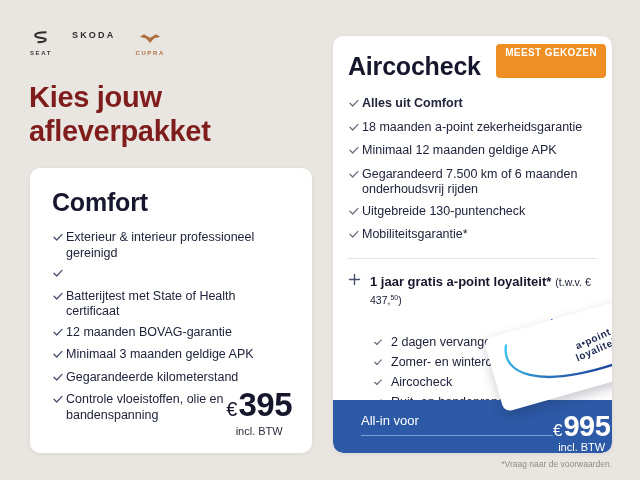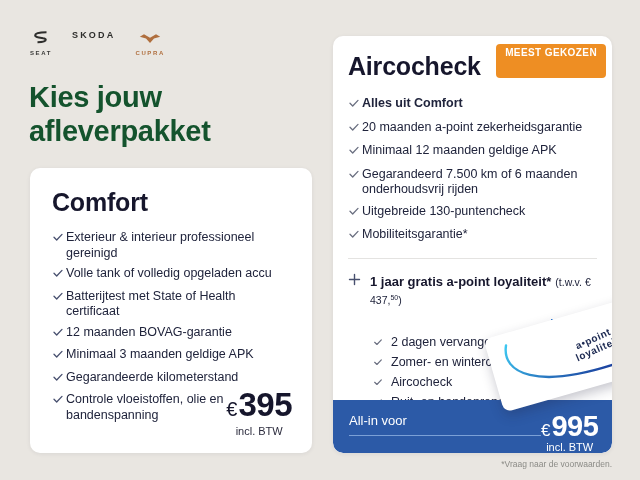--- a/index.html
+++ b/index.html
@@ -9,21 +9,21 @@
 
   
   .logo-bar { position:absolute; left:30px; top:30px; display:flex; gap:20px; }
   .logo { display:flex; flex-direction:column; align-items:center; gap:2px; }
   .logo-label { font-size:6px; font-weight:700; letter-spacing:1.6px; color:#3a3a38; }
   .logo-label.copper { color:#b06f3e; }
   .skoda-label { font-size:9px; font-weight:700; letter-spacing:2.2px; color:#2e2e2c; }
 
   
   .page-title { position:absolute; left:29px; top:80px; font-size:29px; line-height:34px;
-                font-weight:700; letter-spacing:-0.3px; color:#14532d; }
+                font-weight:700; letter-spacing:-0.3px; color:#7f1d1d; }
 
   
   .card { position:absolute; background:#fff; border-radius:10px;
           box-shadow:0 1px 4px rgba(40,40,60,0.08); }
   .card h2 { font-size:25px; font-weight:700; color:#16162c; letter-spacing:-0.2px; }
 
   
   #comfort-card { left:30px; top:168px; width:282px; height:285px; padding:20px 20px 16px 22px;border-radius:10px; }
   #comfort-card h2 { margin-bottom:13px; }
 
@@ -62,21 +62,21 @@
   
   .loyalty-card { position:absolute; left:158px; top:281px; width:152px; height:76px;
                   background:#fff; border-radius:8px; transform:rotate(-16deg);
                   box-shadow:0 5px 12px rgba(30,30,60,0.25); z-index:2; }
   .loyalty-text { position:absolute; right:22px; top:24px; transform:rotate(-8deg);
                   text-align:center; color:#1d2a52; font-weight:700; font-size:10px;
                   letter-spacing:0.6px; line-height:11px; }
 
   
   .zk-footer { position:absolute; left:0; right:0; bottom:0; height:53px; background:#2c5aa7;
-               border-radius:0 0 10px 10px; padding:10px 15px 8px 16px; display:flex;
+               border-radius:0 0 10px 10px; padding:10px 15px 8px 28px; display:flex;
                justify-content:space-between; z-index:1; }
   .footer-left { display:flex; flex-direction:column; justify-content:space-between; flex:1; }
   .footer-label { font-size:13px; color:#fff; font-weight:500; margin-top:3px; }
   .footer-line { width:192px; border-bottom:1.5px solid #7ba0d6; margin-bottom:9px; }
   .footer-price { text-align:right; color:#fff; }
   .footer-price .price-row { color:#fff; }
   .footer-price .price-cur { font-size:17px; }
   .footer-price .price-val { font-size:29px; }
   .footer-price .price-note { color:#fff; font-size:11px; margin-top:-2px; }
 
@@ -120,21 +120,20 @@
       <li>
         <span class="chk"><svg width="12" height="12" viewBox="0 0 12 12">
               <path d="M2 6.3 4.7 9 10 3.4" fill="none" stroke="#474f6e" stroke-width="1.3" stroke-linecap="round" stroke-linejoin="round"></path>
             </svg></span>
         <span class="txt">Exterieur &amp; interieur professioneel gereinigd</span>
       </li>
       <li>
         <span class="chk"><svg width="12" height="12" viewBox="0 0 12 12">
               <path d="M2 6.3 4.7 9 10 3.4" fill="none" stroke="#474f6e" stroke-width="1.3" stroke-linecap="round" stroke-linejoin="round"></path>
             </svg></span>
-        <span class="txt">Volle tank of volledig opgeladen accu</span>
       </li>
       <li>
         <span class="chk"><svg width="12" height="12" viewBox="0 0 12 12">
               <path d="M2 6.3 4.7 9 10 3.4" fill="none" stroke="#474f6e" stroke-width="1.3" stroke-linecap="round" stroke-linejoin="round"></path>
             </svg></span>
         <span class="txt">Batterijtest met State of Health certificaat</span>
       </li>
       <li>
         <span class="chk"><svg width="12" height="12" viewBox="0 0 12 12">
               <path d="M2 6.3 4.7 9 10 3.4" fill="none" stroke="#474f6e" stroke-width="1.3" stroke-linecap="round" stroke-linejoin="round"></path>
@@ -177,21 +176,21 @@
         <li class="bold">
           <span class="chk"><svg width="12" height="12" viewBox="0 0 12 12">
                 <path d="M2 6.3 4.7 9 10 3.4" fill="none" stroke="#6a6f80" stroke-width="1.3" stroke-linecap="round" stroke-linejoin="round"></path>
               </svg></span>
           <span class="txt">Alles uit Comfort</span>
         </li>
         <li>
           <span class="chk"><svg width="12" height="12" viewBox="0 0 12 12">
                 <path d="M2 6.3 4.7 9 10 3.4" fill="none" stroke="#6a6f80" stroke-width="1.3" stroke-linecap="round" stroke-linejoin="round"></path>
               </svg></span>
-          <span class="txt">20 maanden a-point zekerheidsgarantie</span>
+          <span class="txt">18 maanden a-point zekerheidsgarantie</span>
         </li>
         <li>
           <span class="chk"><svg width="12" height="12" viewBox="0 0 12 12">
                 <path d="M2 6.3 4.7 9 10 3.4" fill="none" stroke="#6a6f80" stroke-width="1.3" stroke-linecap="round" stroke-linejoin="round"></path>
               </svg></span>
           <span class="txt">Minimaal 12 maanden geldige APK</span>
         </li>
         <li>
           <span class="chk"><svg width="12" height="12" viewBox="0 0 12 12">
                 <path d="M2 6.3 4.7 9 10 3.4" fill="none" stroke="#6a6f80" stroke-width="1.3" stroke-linecap="round" stroke-linejoin="round"></path>

